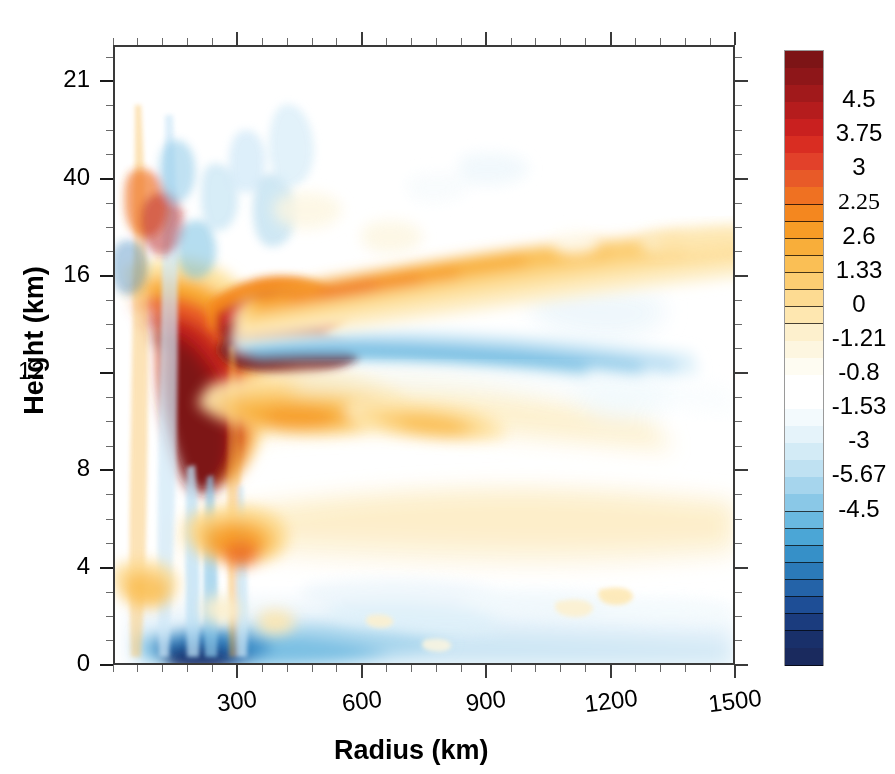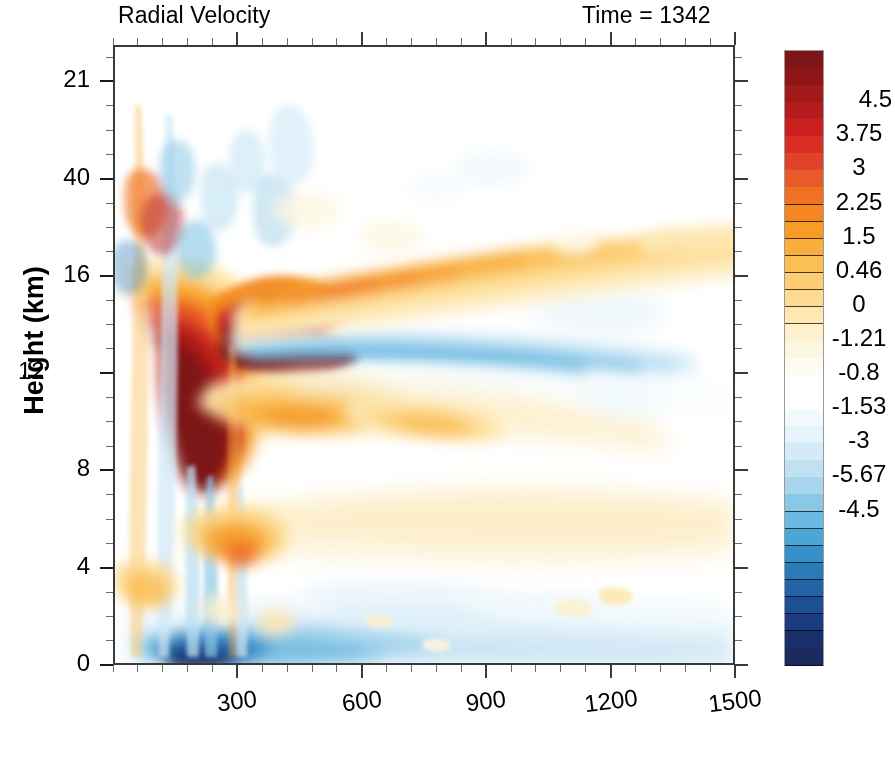--- a/index.html
+++ b/index.html
@@ -12,25 +12,24 @@
   .tick{font-size:24px;white-space:nowrap;}
   .cbtick{font-size:24px;white-space:nowrap;}
   #plotwrap{position:absolute;left:113px;top:45px;width:622px;height:620px;}
   svg{display:block;}
   .frame{fill:none;stroke:#3a3a3a;stroke-width:2;}
 </style>
 </head>
 <body>
 <div id="root">
 
-<div class="abs ttl" style="left:118px;top:2px;">Radial Velocity</div>
-<div class="abs ttl" style="left:582px;top:2px;">Time = 1342</div>
 
 <div class="abs axlab" style="left:-56px;top:325px;width:180px;text-align:center;transform:rotate(-90deg);">Height (km)</div>
 
+<div class="abs axlab" style="left:334px;top:735px;">Radius (km)</div>
 
 <div id="plotwrap">
 <svg width="622" height="620" viewBox="0 0 622 620">
   <defs>
     <clipPath id="pclip">
             <rect x="0" y="0" width="622" height="620"></rect>
           </clipPath>
 
     <filter id="sm" x="-25%" y="-25%" width="150%" height="150%">
       <feGaussianBlur stdDeviation="7"></feGaussianBlur>
@@ -469,26 +468,26 @@
       <div class="abs" style="left:0;top:545.78px;width:38px;height:17.66px;
       background:#1e4e96;border-bottom:1px solid rgba(0,0,0,.72);box-sizing:border-box;"></div>
       <div class="abs" style="left:0;top:562.83px;width:38px;height:17.66px;
       background:#1b3c7e;border-bottom:1px solid rgba(0,0,0,.72);box-sizing:border-box;"></div>
       <div class="abs" style="left:0;top:579.89px;width:38px;height:17.66px;
       background:#19306a;border-bottom:1px solid rgba(0,0,0,.72);box-sizing:border-box;"></div>
       <div class="abs" style="left:0;top:596.94px;width:38px;height:17.66px;
       background:#1a2a5e;border-bottom:1px solid rgba(0,0,0,.72);box-sizing:border-box;"></div>
     </div>
 <div class="abs" id="cbarlabels" style="left:826px;top:0;width:69px;height:774px;">
-      <div class="abs cbtick" style="left:0;top:85.2px;width:66px;text-align:right;">4.5</div>
+      <div class="abs cbtick" style="left:0;top:85.2px;width:66px;text-align:center;">4.5</div>
       <div class="abs cbtick" style="left:0;top:119.3px;width:66px;text-align:center;">3.75</div>
       <div class="abs cbtick" style="left:0;top:153.4px;width:66px;text-align:center;">3</div>
-      <div class="abs cbtick" style="left:0;top:187.5px;width:66px;text-align:center;">2.25</div>
-      <div class="abs cbtick" style="left:0;top:221.6px;width:66px;text-align:center;">1.5</div>
-      <div class="abs cbtick" style="left:0;top:255.7px;width:66px;text-align:center;">0.46</div>
+      <div class="abs cbtick" style="left:0;top:187.5px;width:66px;text-align:center;font-family:Liberation Serif, serif;">2.25</div>
+      <div class="abs cbtick" style="left:0;top:221.6px;width:66px;text-align:center;">2.6</div>
+      <div class="abs cbtick" style="left:0;top:255.7px;width:66px;text-align:center;">1.33</div>
       <div class="abs cbtick" style="left:0;top:289.8px;width:66px;text-align:center;">0</div>
       <div class="abs cbtick" style="left:0;top:323.9px;width:66px;text-align:center;">-1.21</div>
       <div class="abs cbtick" style="left:0;top:358.1px;width:66px;text-align:center;">-0.8</div>
       <div class="abs cbtick" style="left:0;top:392.2px;width:66px;text-align:center;">-1.53</div>
       <div class="abs cbtick" style="left:0;top:426.3px;width:66px;text-align:center;">-3</div>
       <div class="abs cbtick" style="left:0;top:460.4px;width:66px;text-align:center;">-5.67</div>
       <div class="abs cbtick" style="left:0;top:494.5px;width:66px;text-align:center;">-4.5</div>
     </div>
 
 </div>

